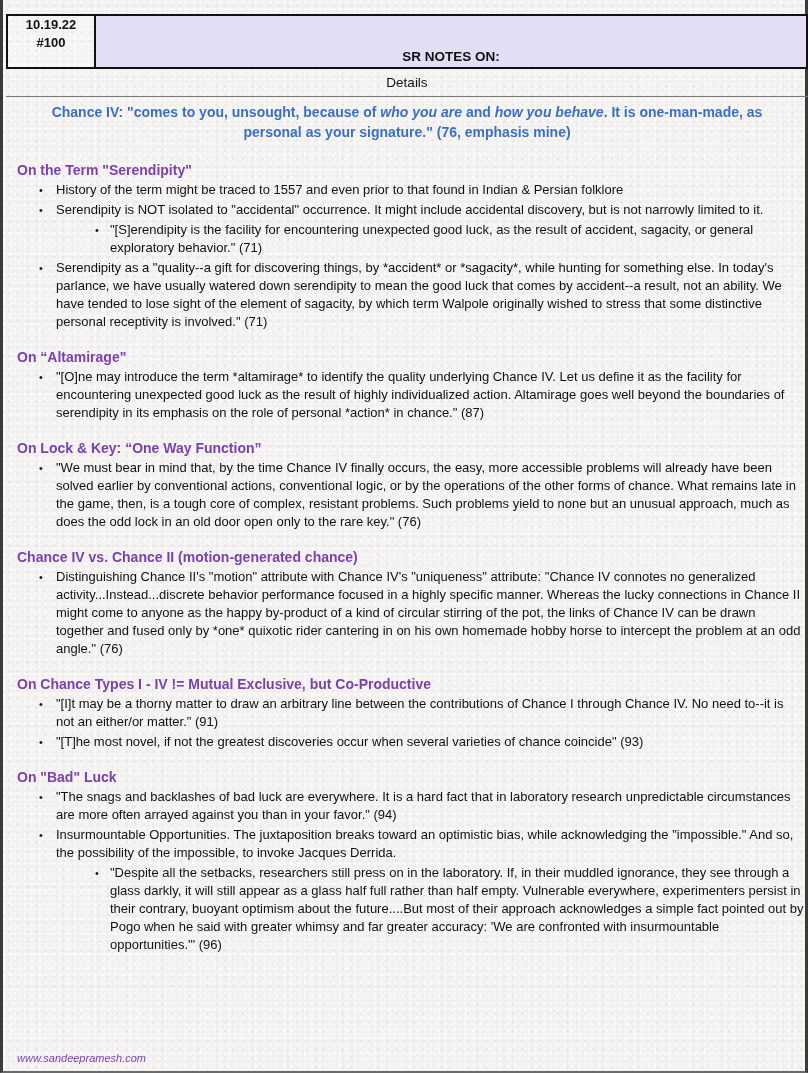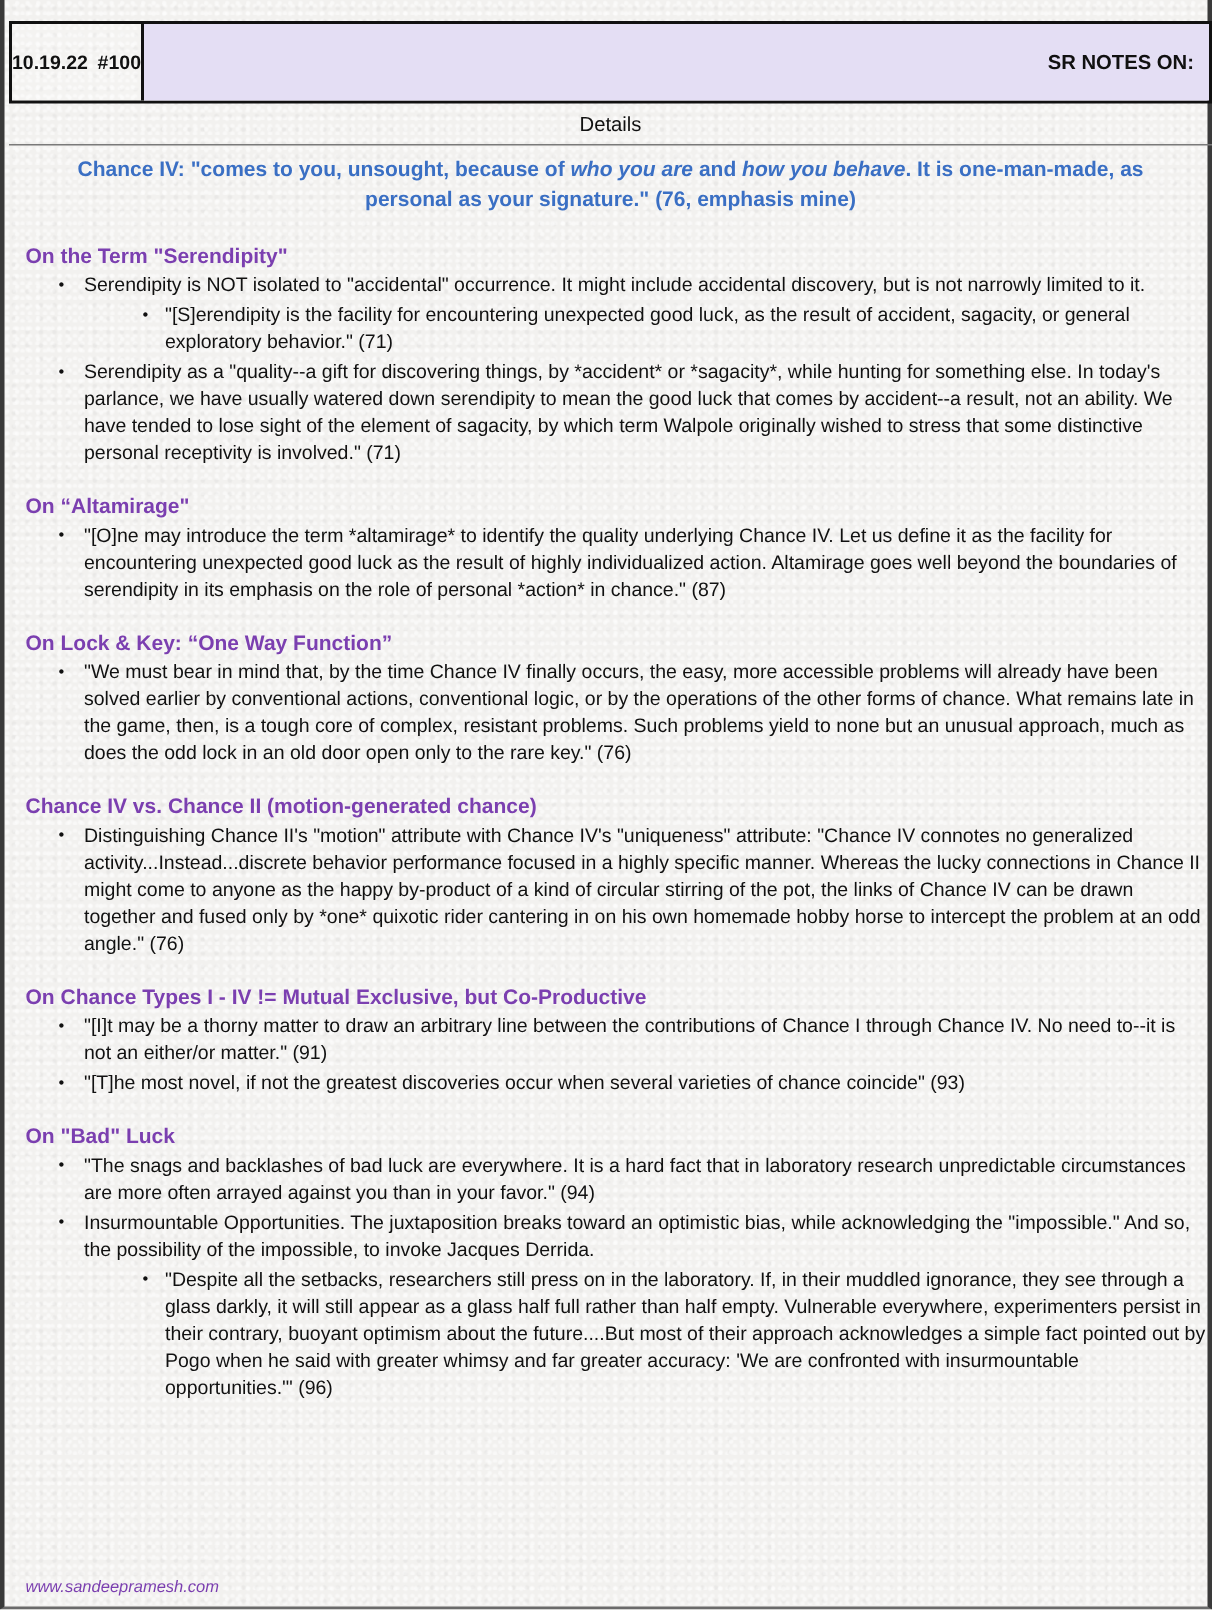--- a/index.html
+++ b/index.html
@@ -28,31 +28,30 @@
   .header {
     position: absolute;
     left: 3px; top: 14px;
     width: 802px; height: 55px;
     border: 2px solid #111;
     display: flex;
   }
   .header-left {
     width: 88px;
     border-right: 2px solid #111;
-    display: flex; 
-    justify-content: space-between; align-items: center;
+    display: flex; flex-direction: column;
+    justify-content: flex-start; align-items: center;
     font-weight: bold; font-size: 13px; line-height: 18px;
     background: rgba(255,255,255,0.15);
   }
   .header-right {
     flex: 1;
     background: #e4def4;
-    display: flex; flex-direction: column;
+    display: flex; 
     justify-content: center; align-items: flex-end;
-    padding-right: 10px;
     font-weight: bold; font-size: 13.5px; line-height: 20px;
   }
   .details-bar {
     position: absolute;
     left: 3px; top: 69px;
     width: 802px; height: 28px;
     border-bottom: 1px solid #7a7a7a;
     display: flex; align-items: center; justify-content: center;
     font-weight: normal; font-size: 13.5px;
   }
@@ -138,20 +137,21 @@
 
   <div class="intro">
     <span>Chance IV: "comes to you, unsought, because of </span><em>who you are</em><span> and </span><em>how you behave</em><span>.  It is one-man-made, as personal as your signature." (76, emphasis mine)</span>
   </div>
 
   <div class="content">
 
     <div class="section">
       <h2>On the Term "Serendipity"</h2>
       <ul class="lvl1">
+        <li>History of the term might be traced to 1557 and even prior to that found in Indian &amp; Persian folklore</li>
         <li>
           <span>Serendipity is NOT isolated to "accidental" occurrence.  It might include accidental discovery, but is not narrowly limited to it.</span>
           <ul class="lvl2 sub-under">
             <li>"[S]erendipity is the facility for encountering unexpected good luck, as the result of accident, sagacity, or general exploratory behavior." (71)</li>
           </ul>
         </li>
         <li>Serendipity as a "quality--a gift for discovering things, by *accident* or *sagacity*, while hunting for something else.  In today's parlance, we have usually watered down serendipity to mean the good luck that comes by accident--a result, not an ability.  We have tended to lose sight of the element of sagacity, by which term Walpole originally wished to stress that some distinctive personal receptivity is involved." (71)</li>
       </ul>
     </div>
 

